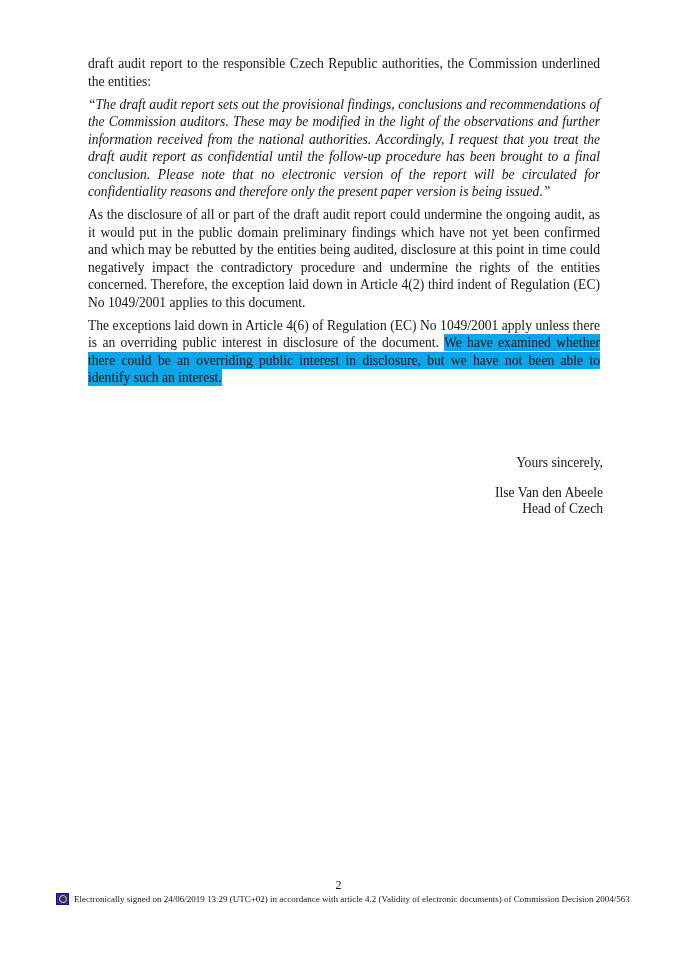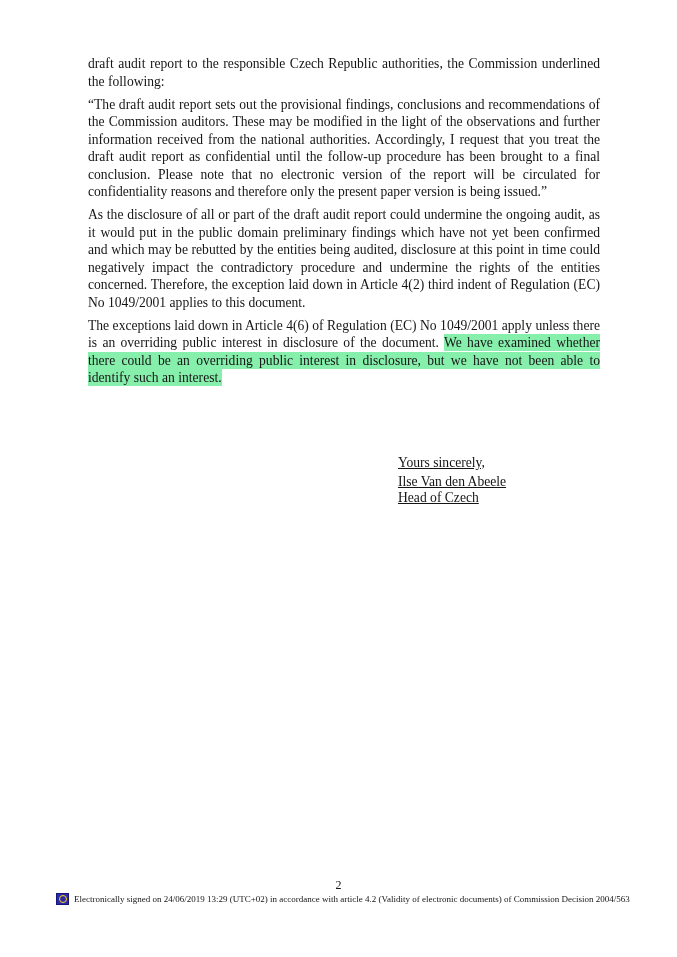--- a/index.html
+++ b/index.html
@@ -15,43 +15,42 @@
   .body-text {
     position: absolute;
     left: 88px;
     top: 55px;
     width: 512px;
     font-size: 13.6px;
     line-height: 17.5px;
     text-align: justify;
   }
   .body-text p { margin: 0 0 5.5px 0; }
-  .quote-paragraph { }
+  .quote-paragraph { font-style: italic; }
   mark {
-    background: #86efac;
+    background: #0ea5e9;
     color: inherit;
     padding: 1px 0;
     -webkit-box-decoration-break: clone;
     box-decoration-break: clone;
   }
   .signature-block {
     position: absolute;
     left: 398px;
     top: 455px;
     width: 205px;
-    text-align: left;
+    text-align: right;
     font-size: 13.6px;
     line-height: 16.5px;
-    text-decoration: underline;
   }
   .signature-block .esigned {
     font-style: italic;
     margin-top: 12px;
   }
-  .signature-block .signer-name { margin-top: 2px; }
+  .signature-block .signer-name { margin-top: 13px; }
   .page-number {
     position: absolute;
     top: 878px;
     left: 0;
     width: 677px;
     text-align: center;
     font-size: 12px;
   }
   .footer-line {
     position: absolute;
@@ -86,21 +85,21 @@
     border: 1.2px solid #FFD617;
     border-radius: 50%;
   }
 </style>
 </head>
 <body>
 
 <div class="page">
 
   <div class="body-text">
-    <p>draft audit report to the responsible Czech Republic authorities, the Commission underlined the following:</p>
+    <p>draft audit report to the responsible Czech Republic authorities, the Commission underlined the entities:</p>
 
     <p class="quote-paragraph">“The draft audit report sets out the provisional findings, conclusions and recommendations of the Commission auditors. These may be modified in the light of the observations and further information received from the national authorities. Accordingly, I request that you treat the draft audit report as confidential until the follow-up procedure has been brought to a final conclusion. Please note that no electronic version of the report will be circulated for confidentiality reasons and therefore only the present paper version is being issued.”</p>
 
     <p>As the disclosure of all or part of the draft audit report could undermine the ongoing audit, as it would put in the public domain preliminary findings which have not yet been confirmed and which may be rebutted by the entities being audited, disclosure at this point in time could negatively impact the contradictory procedure and undermine the rights of the entities concerned. Therefore, the exception laid down in Article 4(2) third indent of Regulation (EC) No 1049/2001 applies to this document.</p>
 
     <p><span>The exceptions laid down in Article 4(6) of Regulation (EC) No 1049/2001 apply unless there is an overriding public interest in disclosure of the document. </span><mark>We have examined whether there could be an overriding public interest in disclosure, but we have not been able to identify such an interest.</mark></p>
 
   </div>
 
   <div class="signature-block">

